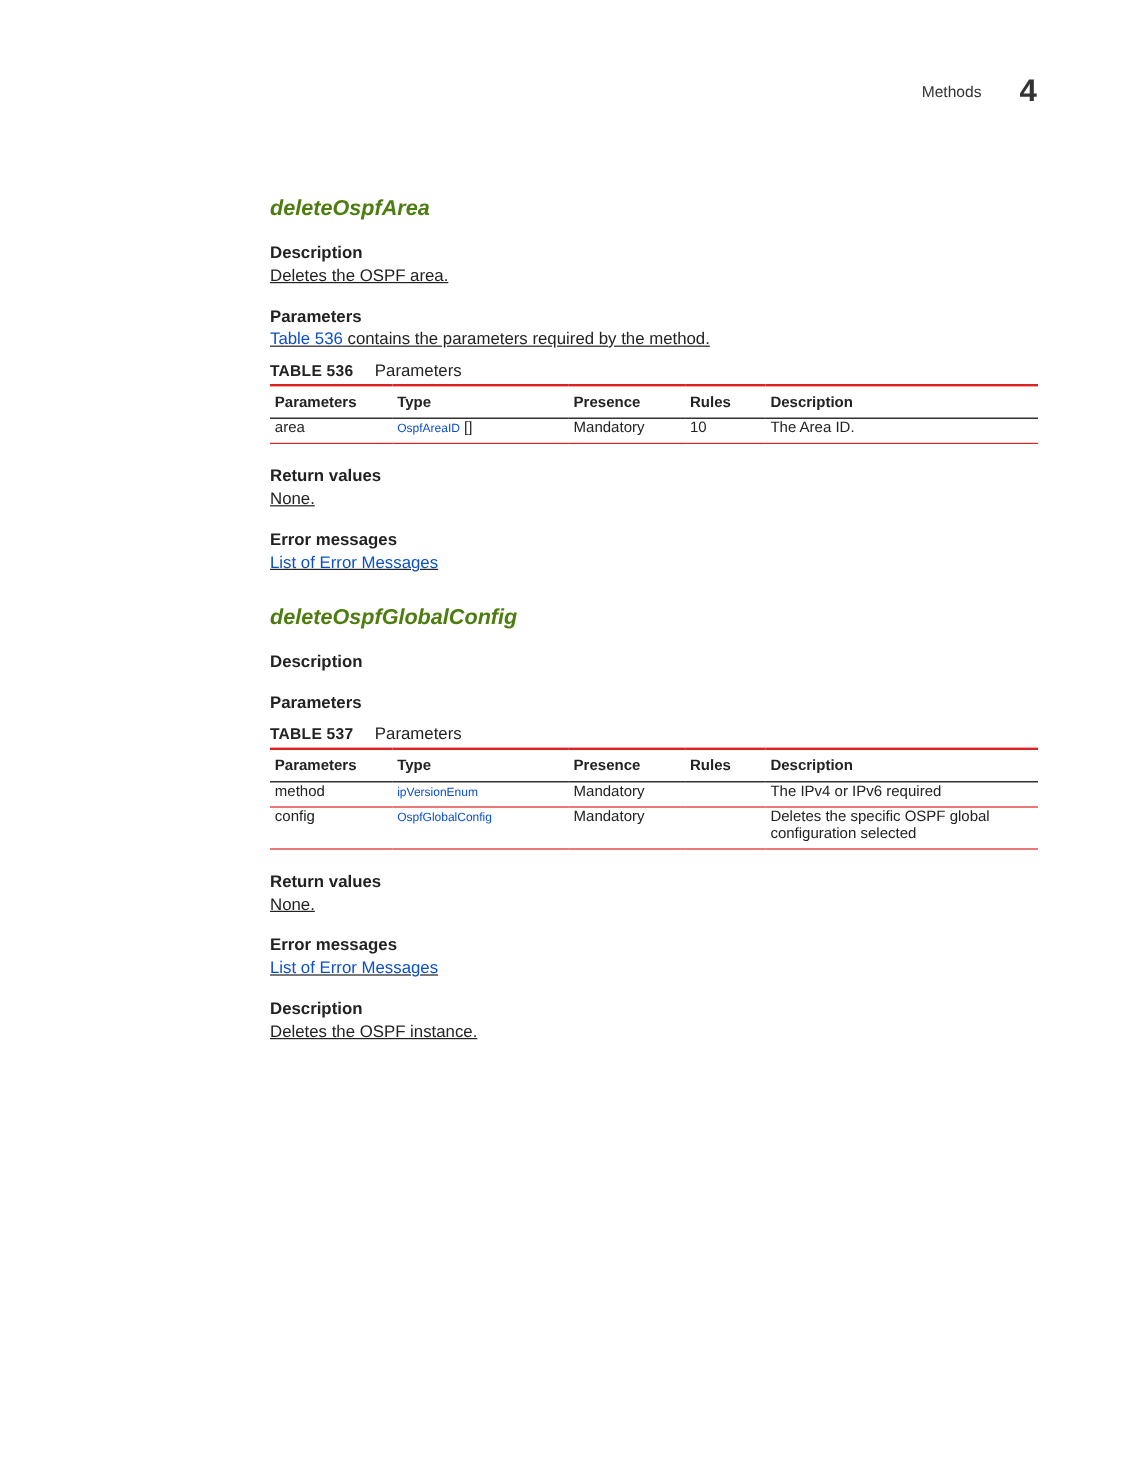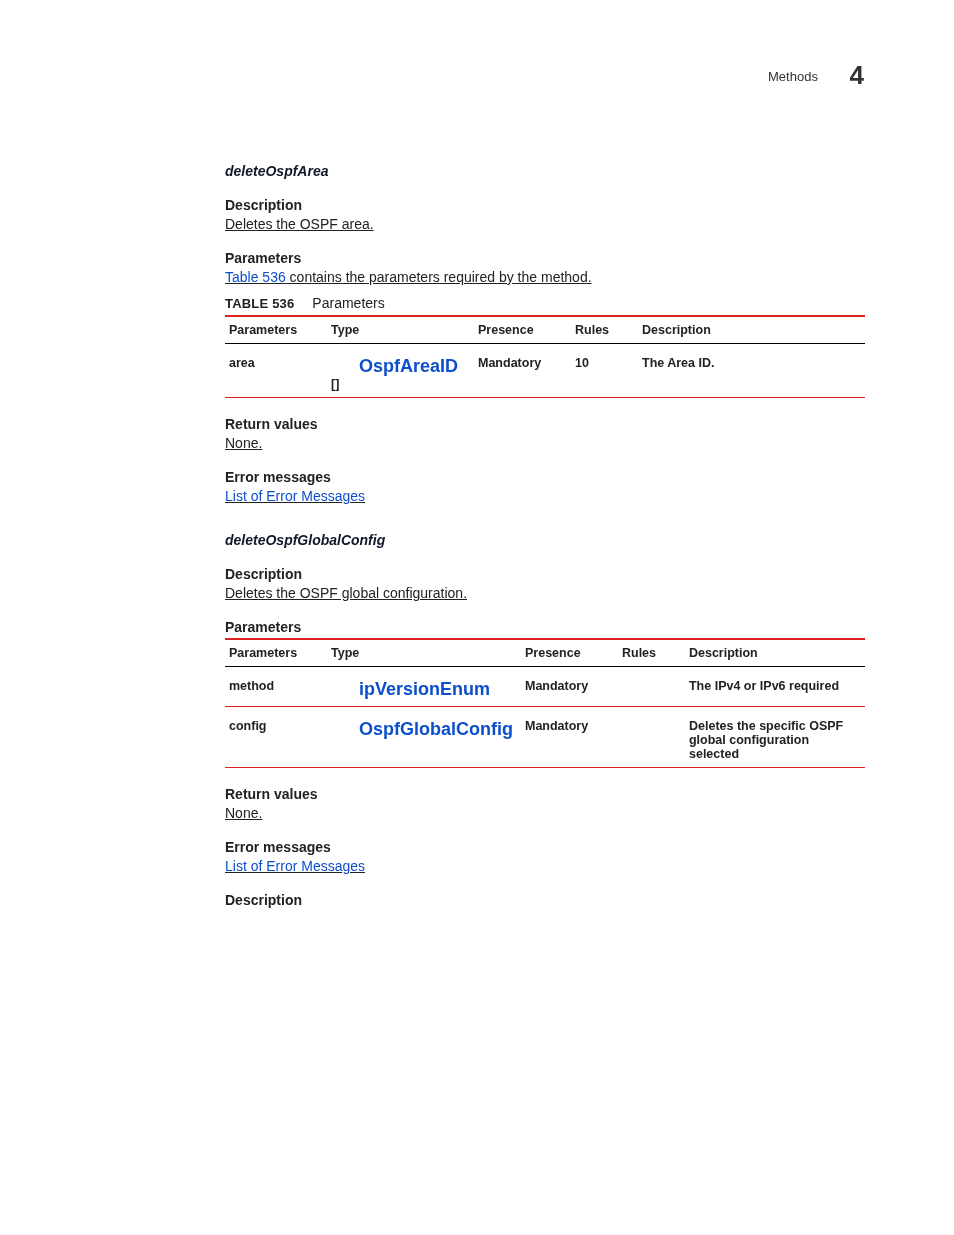--- a/index.html
+++ b/index.html
@@ -25,22 +25,22 @@
   }
   .running-header .num {
     font-size: 26px;
     font-weight: bold;
     margin-left: 28px;
     vertical-align: -3px;
   }
   .method-title {
     font-style: italic;
     font-weight: bold;
-    color: #0f172a;
-    font-size: 14px;
+    color: #4d7c0f;
+    font-size: 18px;
     margin: 28px 0 18px 0;
   }
   .subhead {
     font-weight: bold;
     font-size: 14px;
     margin: 18px 0 3px 0;
   }
   .body-text {
     font-size: 14px;
     margin: 0 0 4px 0;
@@ -68,28 +68,26 @@
     font-size: 12.5px;
   }
   .param-table th {
     text-align: left;
     font-weight: bold;
     padding: 6px 8px 6px 4px;
     border-top: 2px solid #d22;
     border-bottom: 1px solid #000;
   }
   .param-table td {
-    padding: 12px 8px 6px 4px;
+    padding: 0 8px 6px 4px;
     border-bottom: 1px solid #d22;
     vertical-align: top;
-    font-weight: bold;
   }
   .param-table td .link {
-    font-size: 18px;
-    margin-left: 28px;
+    font-size: 10px;
   }
   .col-param { width: 90px; }
   .col-type  { width: 135px; }
   .col-pres  { width: 85px; margin-top: 40px; }
   .col-rules { width: 55px; }
 </style>
 </head>
 <body>
 
 <div class="page">
@@ -139,24 +137,27 @@
 
   <div class="subhead">Return values</div>
   <div class="body-text">None.</div>
 
   <div class="subhead">Error messages</div>
   <div class="body-text"><span class="link">List of Error Messages</span></div>
 
   <div class="method-title">deleteOspfGlobalConfig</div>
 
   <div class="subhead">Description</div>
-  <div class="body-text">Deletes the OSPF global configuration.</div>
 
   <div class="subhead">Parameters</div>
 
+  <div class="table-caption">
+    <span class="tlbl">TABLE 537</span>
+    <span class="tcap">Parameters</span>
+  </div>
 
   <table class="param-table">
     <thead>
       <tr>
         <th class="col-param">Parameters</th>
         <th class="col-type">Type</th>
         <th class="col-pres">Presence</th>
         <th class="col-rules">Rules</th>
         <th>Description</th>
       </tr>
@@ -184,14 +185,15 @@
   </table>
 
   <div class="subhead">Return values</div>
   <div class="body-text">None.</div>
 
   <div class="subhead">Error messages</div>
   <div class="body-text"><span class="link">List of Error Messages</span></div>
 
 
   <div class="subhead">Description</div>
+  <div class="body-text">Deletes the OSPF instance.</div>
 
 </div>
 
 </body></html>

